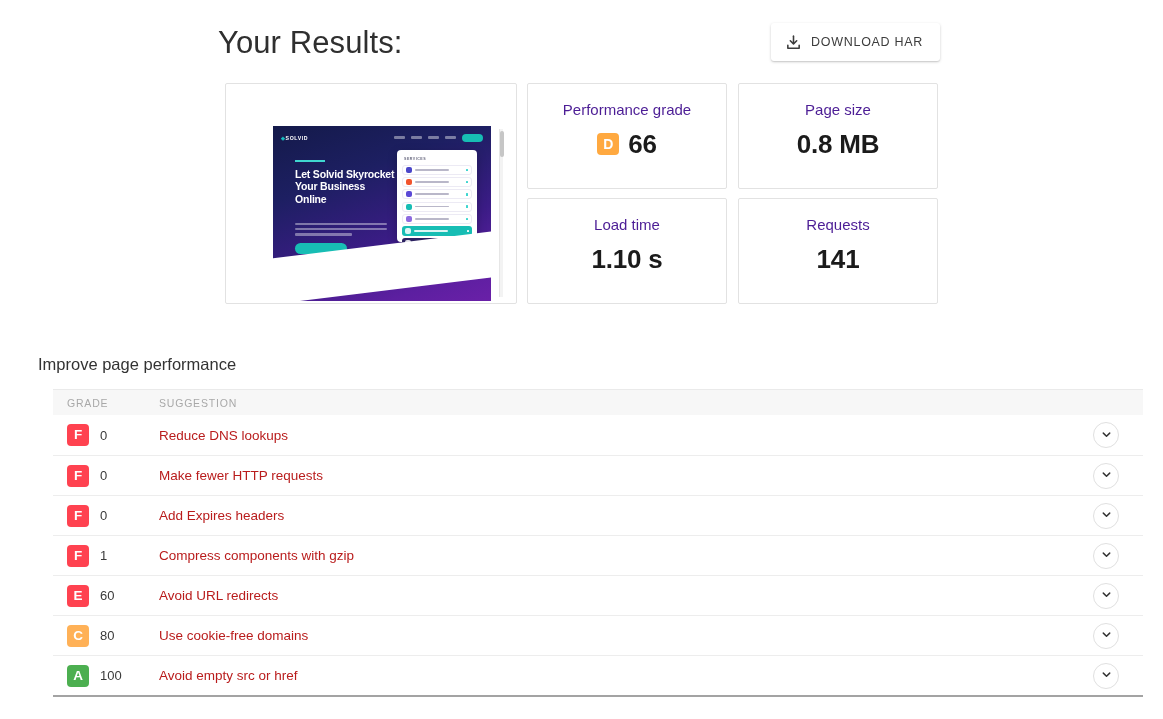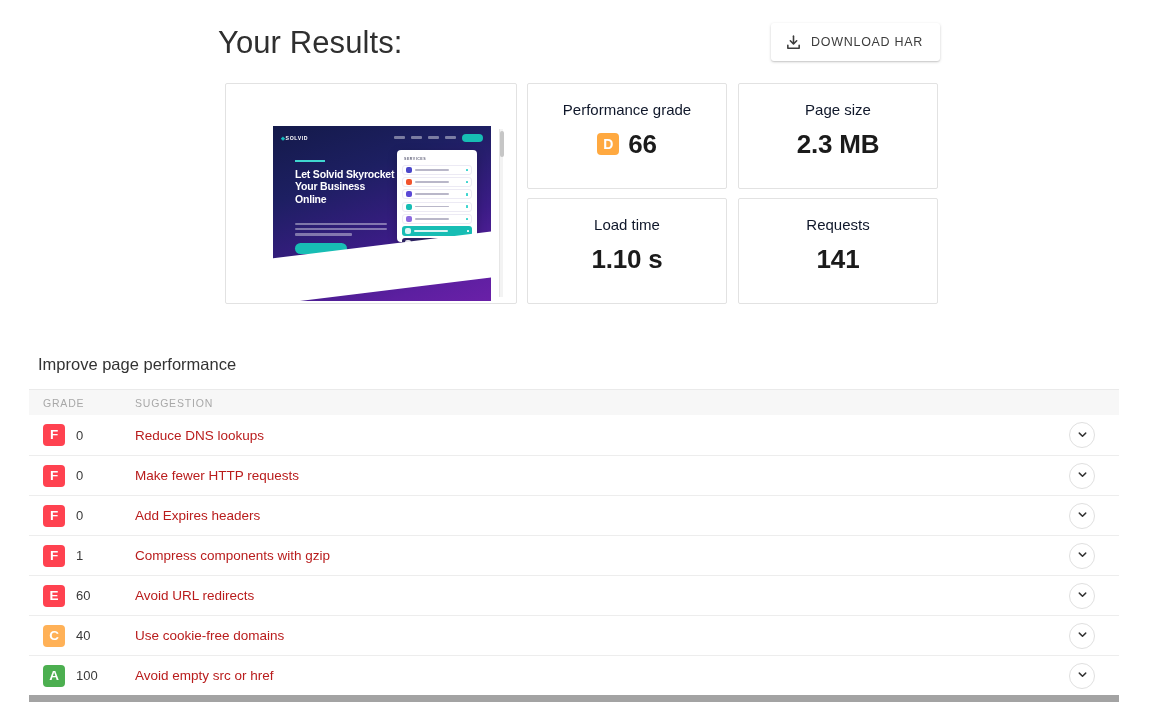--- a/index.html
+++ b/index.html
@@ -169,21 +169,21 @@
   }
   .mini-scroll .thumbbar {
     position: absolute; left: 0; top: 2px;
     width: 4px; height: 26px; background: #c6c6c6; border-radius: 2px;
   }
 
   .card-metric {
     padding-top: 18px;
     text-align: center;
   }
-  .m-label { font-size: 15px; color: #0f172a; font-weight: 400; line-height: 1; }
+  .m-label { font-size: 15px; color: #4c1d95; font-weight: 400; line-height: 1; }
   .m-value {
     margin-top: 14px;
     font-size: 26px; font-weight: 700; color: #1b1b1b;
     line-height: 1; letter-spacing: -.2px;
     display: flex; align-items: center; justify-content: center; gap: 9px;
   }
   .grade-pill {
     display: inline-flex; align-items: center; justify-content: center;
     width: 22px; height: 22px; border-radius: 4px;
     color: #fff; font-size: 14px; font-weight: 700;
@@ -196,24 +196,24 @@
   .c-req  { left: 513px; top: 115px; width: 200px; height: 106px; }
 
   
   .section-title {
     position: absolute;
     left: 38px; top: 355px;
     font-size: 16.5px; color: #333; font-weight: 400;
   }
   .table {
     position: absolute;
-    left: 29px; top: 389px;
+    left: 53px; top: 389px;
     width: 1090px;
     border-top: 1px solid #eaeaea;
-    border-bottom: 7px solid #a3a3a3;
+    border-bottom: 2px solid #a3a3a3;
   }
   .thead {
     display: flex; align-items: center;
     height: 25px;
     background: #f7f7f7;
     padding: 0 14px;
   }
   .th {
     font-size: 10.5px; letter-spacing: .8px;
     color: #a8a8a8; font-weight: 400;
@@ -344,21 +344,21 @@
       <div class="m-label">Performance grade</div>
       <div class="m-value">
         <span class="grade-pill" style="background: rgb(255, 169, 64);">D</span>
         <span>66</span>
       </div>
     </div>
 
     <div class="card card-metric c-size">
       <div class="m-label">Page size</div>
       <div class="m-value">
-        <span>2.3 MB</span>
+        <span>0.8 MB</span>
       </div>
     </div>
 
     <div class="card card-metric c-load">
       <div class="m-label">Load time</div>
       <div class="m-value">
         <span>1.10 s</span>
       </div>
     </div>
 
@@ -450,21 +450,21 @@
         <svg width="11" height="11" viewBox="0 0 24 24" fill="none" stroke="#333" stroke-width="3.2" stroke-linecap="round" stroke-linejoin="round">
                 <path d="M5 9l7 7 7-7"></path>
               </svg>
       </span>
     </button>
   </div>
 
   <div class="trow">
     <div class="cell-grade">
       <span class="badge" style="background: rgb(255, 177, 87);">C</span>
-      <span class="score">40</span>
+      <span class="score">80</span>
     </div>
     <div class="cell-sugg">Use cookie-free domains</div>
     <button class="chev-btn">
       <span>
         <svg width="11" height="11" viewBox="0 0 24 24" fill="none" stroke="#333" stroke-width="3.2" stroke-linecap="round" stroke-linejoin="round">
                 <path d="M5 9l7 7 7-7"></path>
               </svg>
       </span>
     </button>
   </div>

